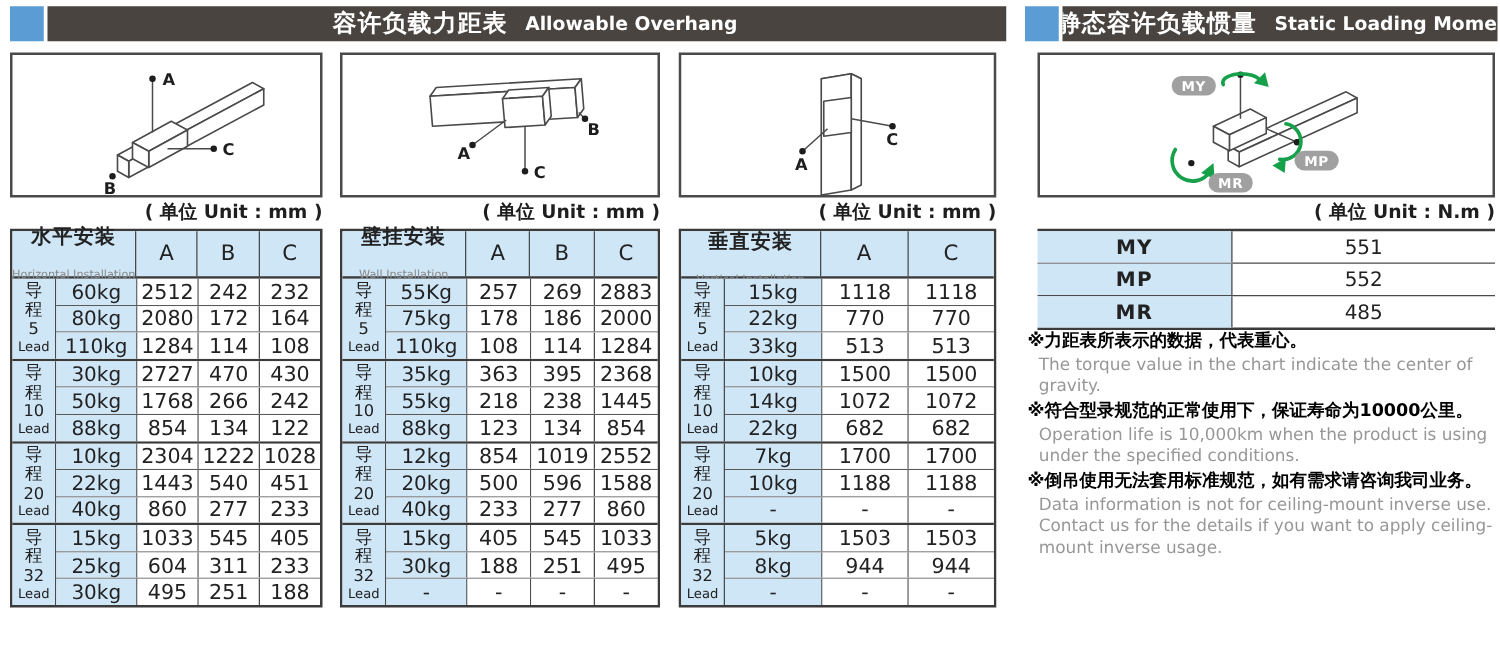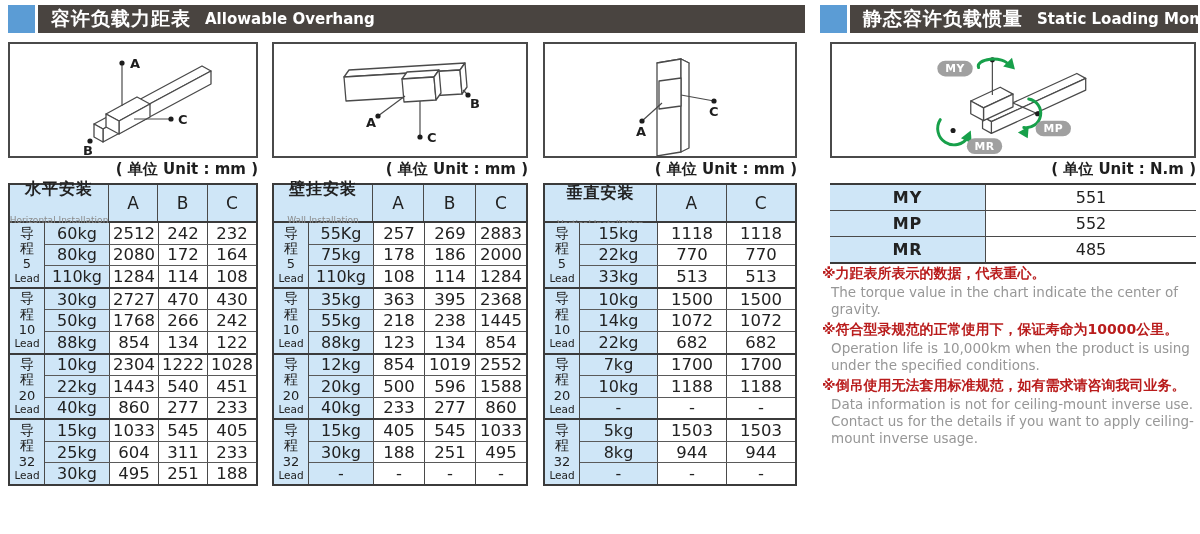--- a/index.html
+++ b/index.html
@@ -6,21 +6,21 @@
   body{
     width:1200px;height:534px;background:#ffffff;position:relative;overflow:hidden;
     font-family:"DejaVu Sans","Liberation Sans",sans-serif;color:#222;
     -webkit-font-smoothing:antialiased;
   }
   
   .hdr{position:absolute;top:5px;height:28px;display:flex;align-items:stretch;}
   .hdr-left{left:8px;width:797px;}
   .hdr-right{left:820px;width:378px;}
   .hdr .sq{width:27px;background:#5b9cd5;margin-right:3px;flex:none;}
-  .hdr .bar{flex:1;background:#494440;color:#fff;display:flex;align-items:center;padding-left:13px;gap:14px;white-space:nowrap;overflow:hidden;}
+  .hdr .bar{flex:1;background:#494440;color:#fff;display:flex;align-items:center;padding-left:13px;gap:14px;white-space:nowrap;overflow:hidden;justify-content:center;}
   .bar .zh{font-size:19px;font-weight:bold;letter-spacing:1px;}
   .bar .en{font-size:15px;font-weight:bold;}
   
   .dbox{position:absolute;top:42px;height:116px;border:2px solid #4a4a4a;background:#fff;box-sizing:border-box;}
   #dbox1{left:8px;width:250px;}
   #dbox2{left:272px;width:256px;}
   #dbox3{left:543px;width:254px;}
   #dbox4{left:830px;width:366px;}
   .dbox svg{width:100%;height:100%;display:block;}
   .ln{stroke:#4a4a4a;stroke-width:1.3;fill:#ffffff;stroke-linejoin:round;}
@@ -63,21 +63,21 @@
   .valc{flex:1;display:flex;align-items:center;justify-content:center;font-size:16.5px;border-right:1px solid #4a4a4a;background:#fff;}
   .valc:last-child{border-right:none;}
   
   .mtable{position:absolute;left:830px;top:183px;width:366px;border-top:2px solid #3b3b3b;border-bottom:2px solid #3b3b3b;box-sizing:border-box;background:#fff;}
   .mrow{display:flex;height:25px;border-bottom:1.5px solid #4a4a4a;}
   .mrow:last-child{border-bottom:none;}
   .mlabel{width:155px;background:#cfe6f7;display:flex;align-items:center;justify-content:center;font-size:16px;font-weight:bold;letter-spacing:1px;border-right:1.5px solid #4a4a4a;flex:none;}
   .mval{flex:1;display:flex;align-items:center;justify-content:center;font-size:16px;}
   
   .notes{position:absolute;left:822px;top:264px;width:376px;}
-  .note-zh{color:#b91c1c;font-size:14px;font-weight:bold;line-height:1.4;}
+  .note-zh{color:#000000;font-size:14px;font-weight:bold;line-height:1.4;}
   .note-en{color:#979797;font-size:13.5px;line-height:1.28;padding-left:9px;margin-bottom:2px;}
 </style>
 </head>
 <body>
 
 <div class="hdr hdr-left">
   <div class="sq"></div>
   <div class="bar">
     <span class="zh">容许负载力距表</span>
     <span class="en">Allowable Overhang</span>

